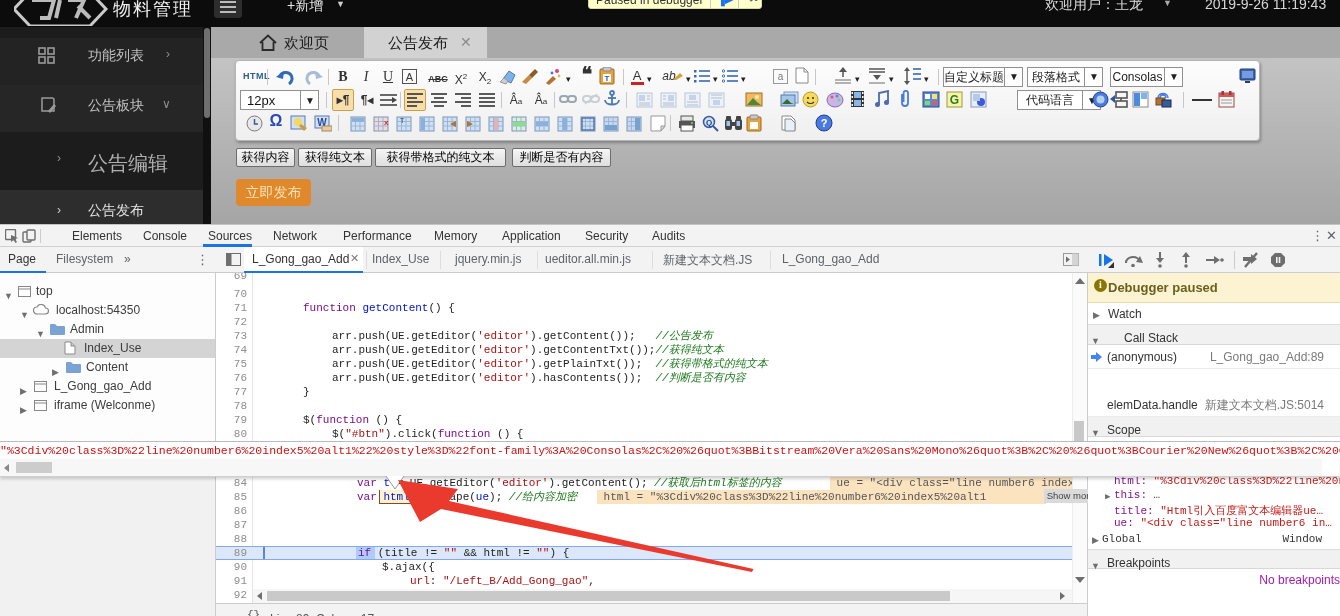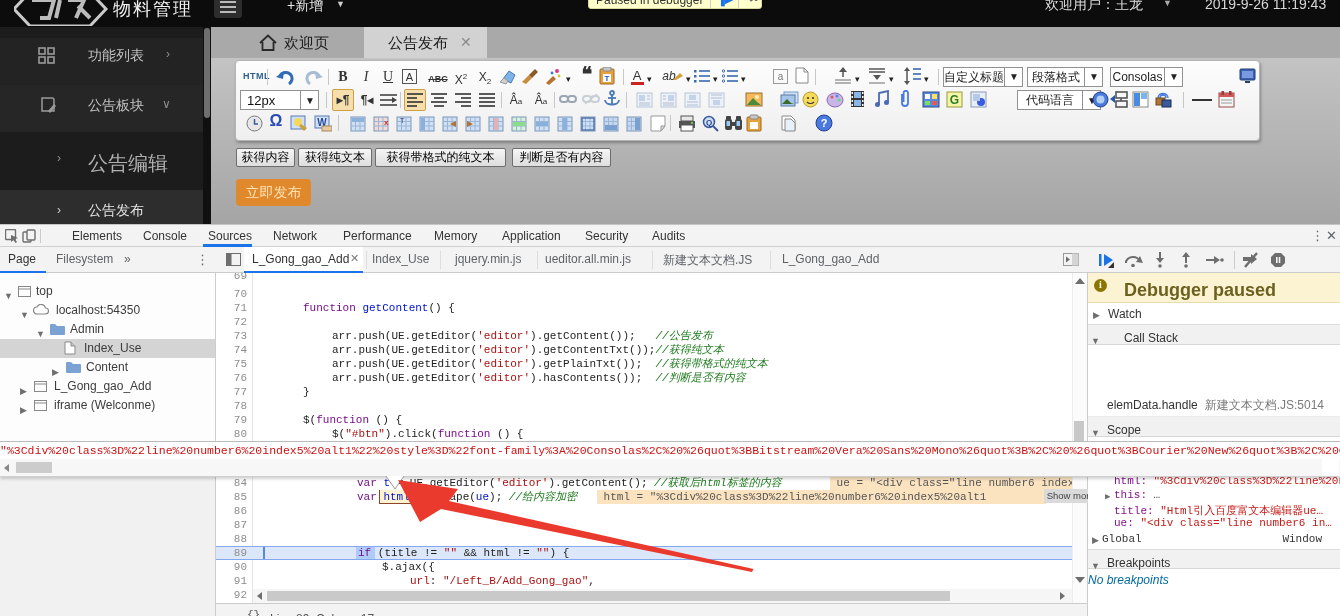--- a/index.html
+++ b/index.html
@@ -764,30 +764,37 @@
       <span class="abs caret9" style="left:20px;top:5px;">▶</span>
     <svg class="abs" style="left:34px;top:4px" width="13" height="11">
         <rect x="0.5" y="0.5" width="12" height="10" fill="none" stroke="#888"></rect>
         <line x1="0.5" y1="3" x2="12.5" y2="3" stroke="#888"></line>
       </svg>
     <span class="abs" style="left:54px;">iframe (Welconme)</span>
     </div>
   <div class="abs" style="left:1088px;top:48px;width:252px;height:344px;background:#fff;"></div>
   <div class="abs" style="left:1088px;top:48px;width:252px;height:30px;background:#fbf3d2;border-bottom:1px solid #e6dcb0;">
     <span class="abs" style="left:6px;top:6px;width:13px;height:13px;border-radius:50%;background:#8a7500;color:#fff;font-size:10px;font-weight:bold;text-align:center;line-height:12px;font-family:'Liberation Serif',serif;">i</span>
-    <span class="abs" style="left:36px;top:7px;font-size:18px;font-weight:bold;color:#6b611f;">Debugger paused</span>
+    <span class="abs" style="left:20px;top:7px;font-size:13px;font-weight:bold;color:#6b611f;">Debugger paused</span>
   </div>
   <div class="abs" style="left:1088px;top:78px;width:252px;height:22px;background:#fff;border-bottom:1px solid #ddd;">
     <span class="abs caret9" style="left:5px;top:7px;">▶</span>
       <span class="abs" style="left:20px;top:4px;color:#333;">Watch</span>
   </div>
   <div class="hdr" style="top:100px;">
       <span class="abs caret9" style="left:4px;top:6px;">▼</span>
       <span class="abs" style="left:37px;top:3px;">Call Stack</span>
     </div>
+  <div class="srow" style="top:120px;">
+    <svg class="abs" style="left:4px;top:7px" width="11" height="10">
+        <polygon points="0,3 5,3 5,0 11,5 5,10 5,7 0,7" fill="#4285f4"></polygon>
+      </svg>
+    <span class="abs" style="left:20px;top:5px;height:14px;line-height:14px;">(anonymous)</span>
+    <span class="abs" style="right:16px;top:5px;height:14px;line-height:14px;color:#7a7a7a;">L_Gong_gao_Add:89</span>
+  </div>
   <div class="srow" style="top:168px;">
     <span class="abs" style="left:20px;top:5px;height:14px;line-height:14px;">elemData.handle</span>
     <span class="abs" style="right:16px;top:5px;height:14px;line-height:14px;color:#7a7a7a;">新建文本文档.JS:5014</span>
   </div>
   <div class="hdr" style="top:192px;">
       <span class="abs caret9" style="left:4px;top:6px;">▼</span>
       <span class="abs" style="left:20px;top:3px;">Scope</span>
     </div>
   <div class="abs mono" style="left:1087px;top:250px;width:253px;height:14px;font-size:11px;white-space:pre;overflow:hidden;"><span class="pr" style="margin-left:27px;">html: </span><span class="rv">"%3Cdiv%20class%3D%22line%20nu…</span></div>
   <div class="abs mono" style="left:1087px;top:264px;width:253px;height:14px;font-size:11px;white-space:pre;"><span class="abs caret9" style="left:18px;top:2px;">▶</span><span class="pr" style="margin-left:27px;">this: </span><span style="color:#444">…</span></div>
@@ -795,21 +802,21 @@
   <div class="abs mono" style="left:1087px;top:292px;width:253px;height:14px;font-size:11px;white-space:pre;overflow:hidden;"><span class="pr" style="margin-left:27px;">ue: </span><span class="rv">"&lt;div class="line number6 in…</span></div>
   <div class="abs" style="left:1087px;top:306px;width:253px;height:18px;">
     <span class="abs caret9" style="left:5px;top:4px;">▶</span>
     <span class="abs mono" style="left:15px;top:2px;font-size:11px;color:#333;">Global</span>
     <span class="abs mono" style="right:18px;top:2px;font-size:11px;color:#333;">Window</span>
   </div>
   <div class="hdr" style="top:324px;border-top:1px solid #ddd;">
       <span class="abs caret9" style="left:4px;top:6px;">▼</span>
       <span class="abs" style="left:20px;top:3px;">Breakpoints</span>
     </div>
-  <div class="abs" style="left:1088px;top:348px;width:252px;height:20px;text-align:left;font-style:italic;color:#0369a1;">No breakpoints</div>
+  <div class="abs" style="left:1088px;top:348px;width:252px;height:20px;text-align:right;color:#a21caf;">No breakpoints</div>
 
   <div class="abs" style="left:215px;top:22px;width:1px;height:370px;background:#ccc;"></div>
   <div class="abs" style="left:1087px;top:22px;width:1px;height:370px;background:#ccc;"></div>
 
   <div class="abs" style="left:0;top:22px;width:1340px;height:26px;background:#f3f3f3;border-bottom:1px solid #ccc;">
     <span class="abs" style="left:8px;top:5px;color:#333;">Page</span>
     <div class="abs" style="left:0;top:24px;width:46px;height:2px;background:#1a73e8;"></div>
     <span class="abs" style="left:56px;top:5px;color:#5f6368;">Filesystem</span>
     <span class="abs" style="left:124px;top:5px;color:#5f6368;">»</span>
     <span class="abs" style="left:196px;top:5px;color:#5f6368;font-size:13px;letter-spacing:0;">⋮</span>

